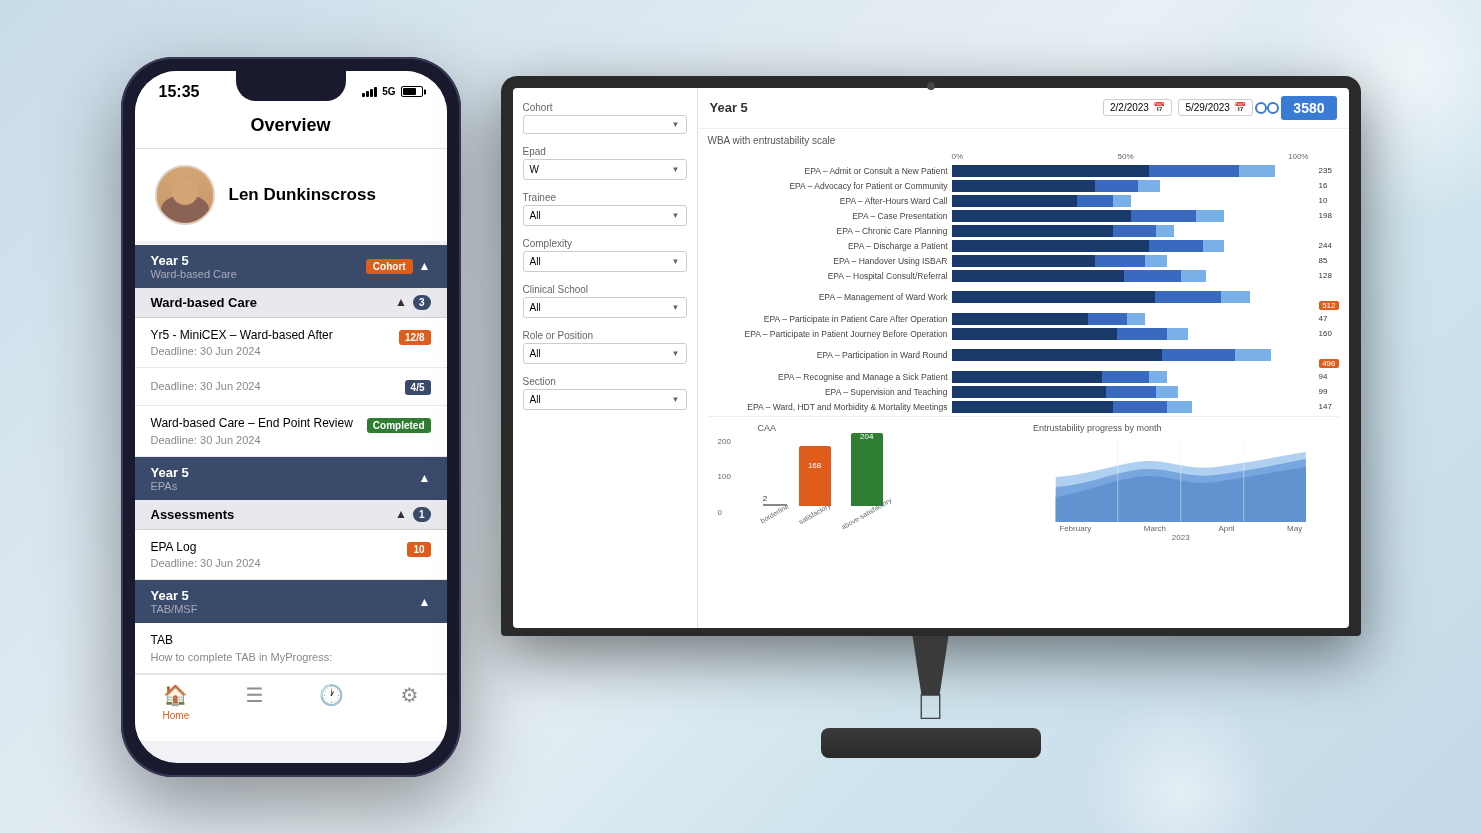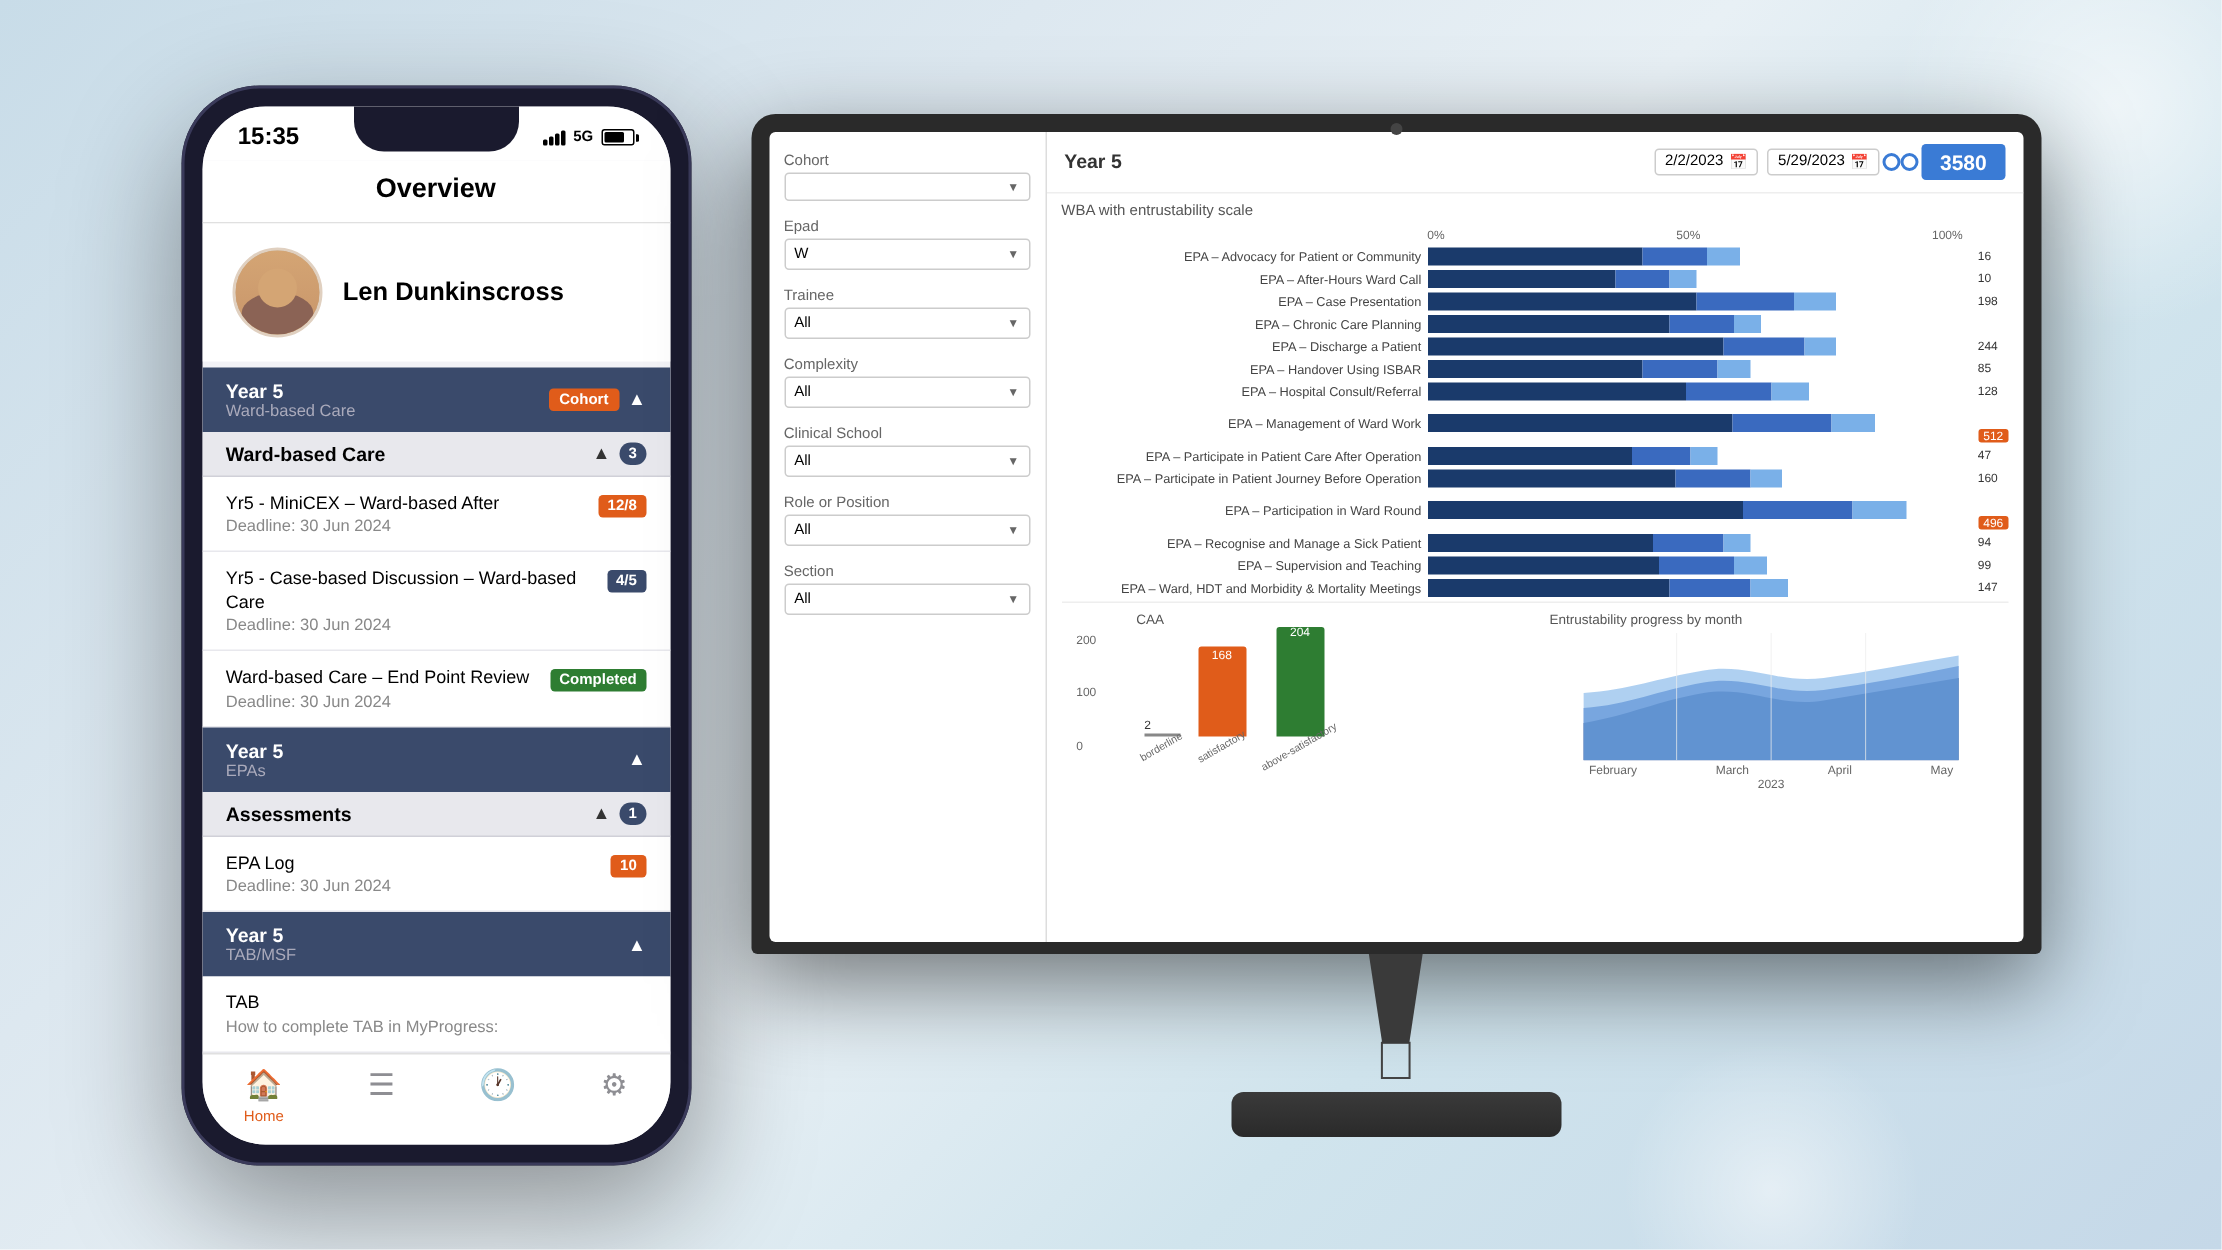--- a/index.html
+++ b/index.html
@@ -586,21 +586,20 @@
 
       <div class="task-item">
         <div class="task-info">
           <div class="task-name">Yr5 - MiniCEX – Ward-based After</div>
           <div class="task-deadline">Deadline: 30 Jun 2024</div>
         </div>
         <span class="task-badge badge-orange">12/8</span>
       </div>
       <div class="task-item">
         <div class="task-info">
-          <div class="task-name">Yr5 - Case-based Discussion – Ward-based Care</div>
           <div class="task-deadline">Deadline: 30 Jun 2024</div>
         </div>
         <span class="task-badge badge-blue">4/5</span>
       </div>
       <div class="task-item">
         <div class="task-info">
           <div class="task-name">Ward-based Care – End Point Review</div>
           <div class="task-deadline">Deadline: 30 Jun 2024</div>
         </div>
         <span class="task-badge badge-completed">Completed</span>
@@ -739,20 +738,29 @@
               <div class="wba-chart">
                 <div class="wba-title">WBA with entrustability scale</div>
 
                 <div class="axis-labels" style="justify-content: space-between; margin-right: 30px;">
                   <span>0%</span>
                   <span>50%</span>
                   <span>100%</span>
                 </div>
 
                 <div class="bar-row">
+                  <span class="bar-label">EPA – Admit or Consult a New Patient</span>
+                  <div class="bar-container">
+                    <div class="bar-segment-dark" style="width:55%"></div>
+                    <div class="bar-segment-mid" style="width:25%"></div>
+                    <div class="bar-segment-light" style="width:10%"></div>
+                  </div>
+                  <span class="bar-count">235</span>
+                </div>
+                <div class="bar-row">
                   <span class="bar-label">EPA – Advocacy for Patient or Community</span>
                   <div class="bar-container">
                     <div class="bar-segment-dark" style="width:40%"></div>
                     <div class="bar-segment-mid" style="width:12%"></div>
                     <div class="bar-segment-light" style="width:6%"></div>
                   </div>
                   <span class="bar-count">16</span>
                 </div>
                 <div class="bar-row">
                   <span class="bar-label">EPA – After-Hours Ward Call</span>
@@ -888,21 +896,21 @@
                           <div class="caa-bar" style="height:80px;justify-content:flex-end;">
                             <div style="width:24px;height:2px;background:#888;position:relative;">
                               <span class="caa-bar-top-label" style="top:-10px;left:0;">2</span>
                             </div>
                           </div>
                           <span class="caa-axis-label" style="font-size:7px;transform:rotate(-30deg);display:block;margin-top:4px;">borderline</span>
                         </div>
 
                         <div class="caa-bar-group">
                           <div class="caa-bar" style="height:80px;justify-content:flex-end;position:relative;">
-                            <span style="font-size:8px;color:white;position:absolute;top:21px;z-index:1;text-align:center;">168</span>
+                            <span style="font-size:8px;color:white;position:absolute;top:35px;z-index:1;text-align:center;">168</span>
                             <div style="width:32px;height:60px;background:#e05c1a;border-radius:2px 2px 0 0;position:relative;">
                             </div>
                           </div>
                           <span class="caa-axis-label" style="font-size:7px;transform:rotate(-30deg);display:block;margin-top:4px;">satisfactory</span>
                         </div>
 
                         <div class="caa-bar-group">
                           <div class="caa-bar" style="height:80px;justify-content:flex-end;position:relative;">
                             <span style="font-size:8px;color:white;position:absolute;top:6px;z-index:1;">204</span>
                             <div style="width:32px;height:73px;background:#2e7d32;border-radius:2px 2px 0 0;"></div>

